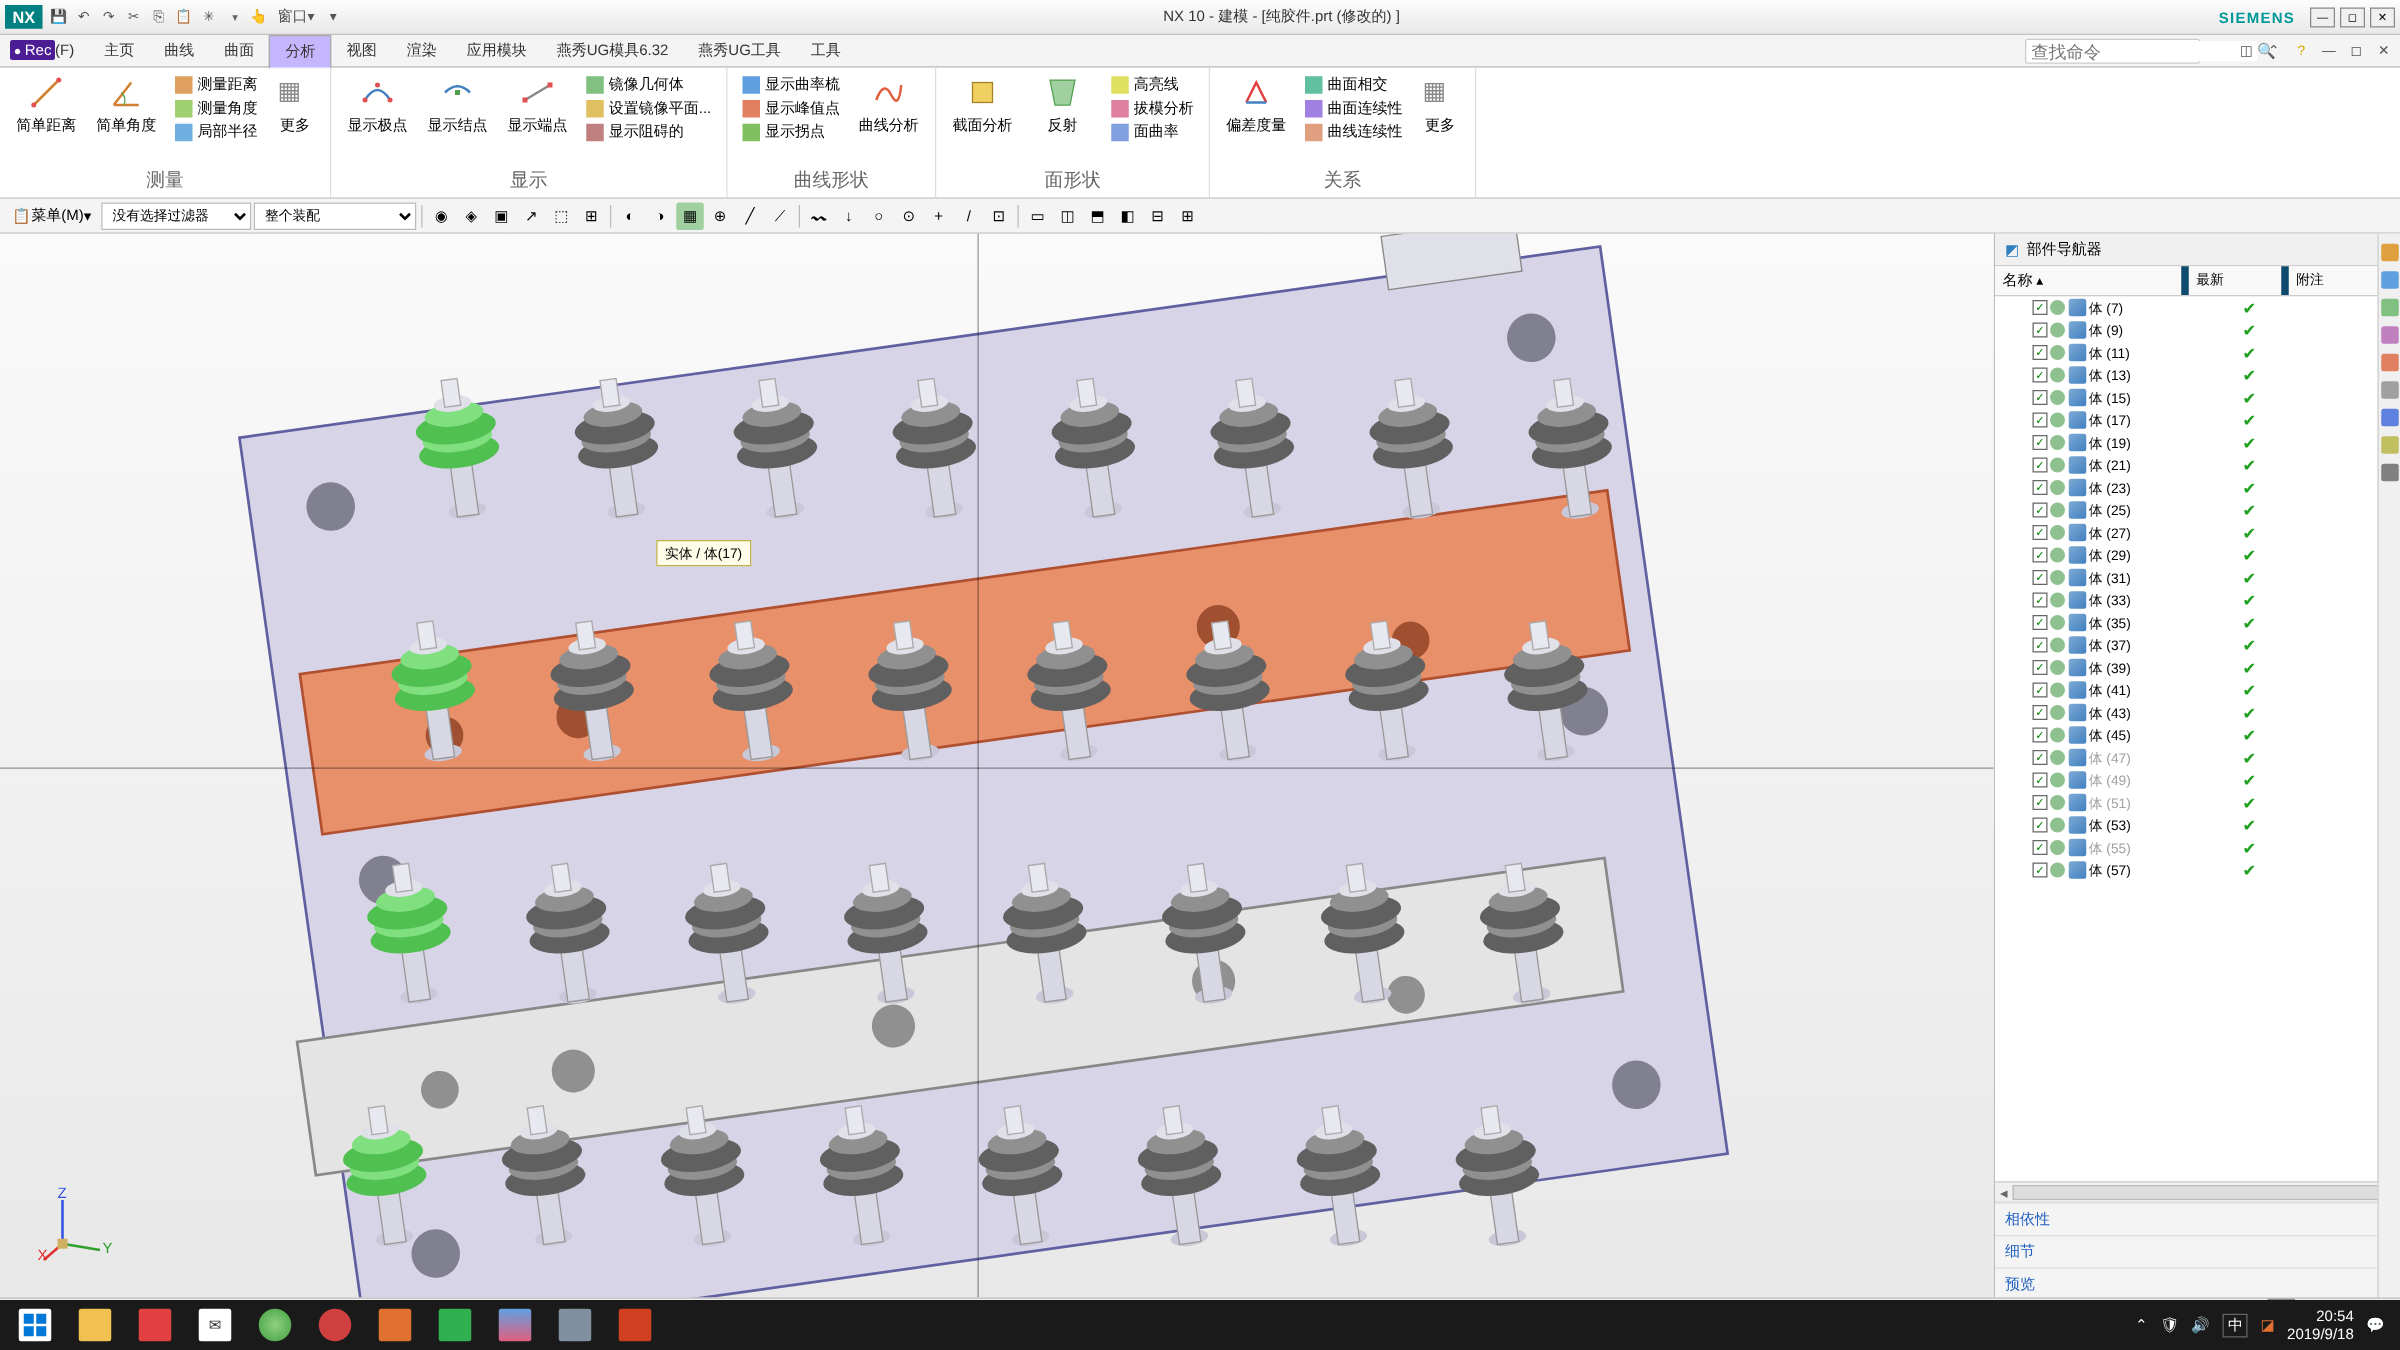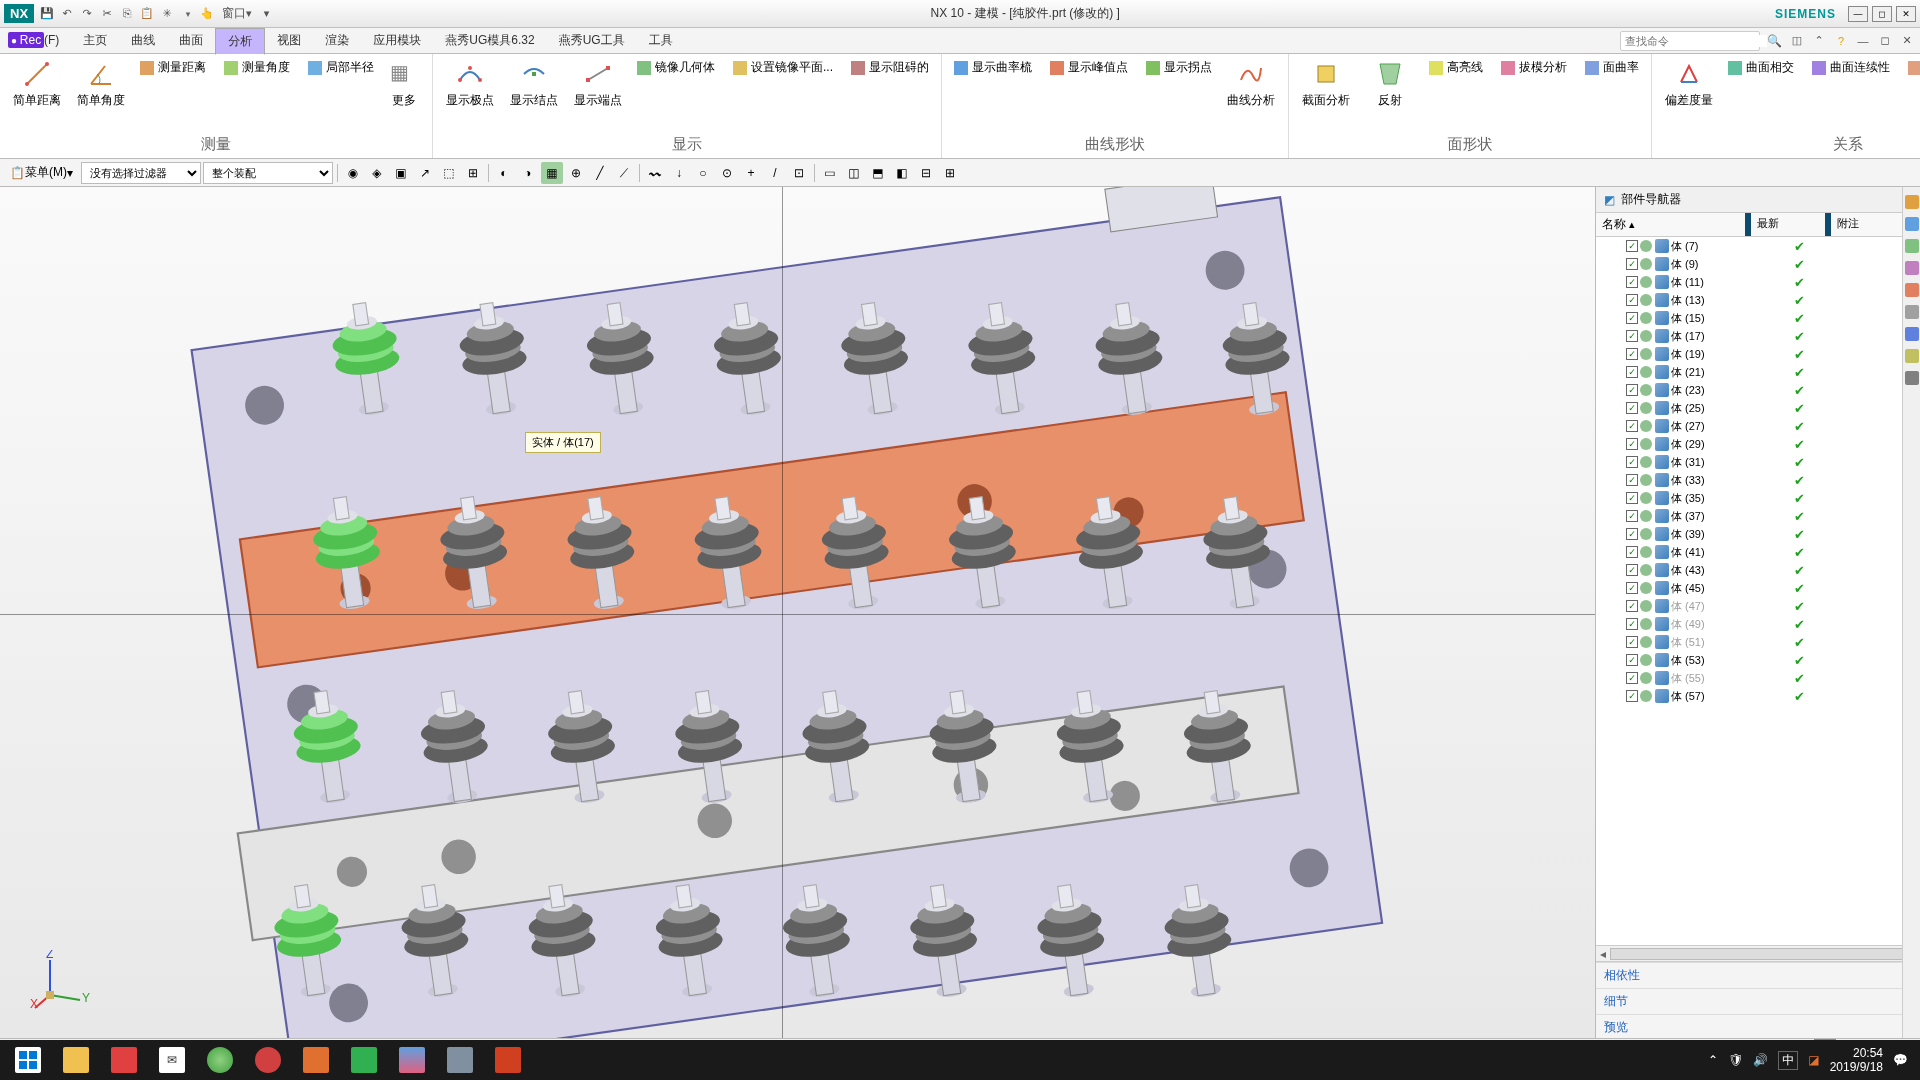--- a/index.html
+++ b/index.html
@@ -1,38 +1,38 @@
 <!DOCTYPE html>
 <html><head>
 <meta charset="utf-8">
 <style>
 *{box-sizing:border-box;margin:0;padding:0;font-family:"Microsoft YaHei",Arial,sans-serif;font-size:12px;user-select:none}
 body{background:#f0f0f0;overflow:hidden;width:1920px;height:1080px;position:relative}
 .titlebar{height:28px;background:linear-gradient(#fdfdfd,#e8e8e8);display:flex;align-items:center;padding:0 4px;border-bottom:1px solid #c0c0c0}
 .nx-logo{background:#008080;color:#fff;font-weight:bold;padding:2px 6px;font-size:13px;margin-right:4px}
-.rec-badge{background:#6d28d9;color:#fff;font-size:10px;padding:1px 3px;border-radius:2px;position:absolute;left:8px;top:32px;z-index:10}
+.rec-badge{background:#4c1d95;color:#fff;font-size:10px;padding:1px 3px;border-radius:2px;position:absolute;left:8px;top:32px;z-index:10}
 .qat{display:flex;gap:2px;align-items:center}
 .qat-btn{width:18px;height:18px;display:flex;align-items:center;justify-content:center;font-size:11px;color:#555;cursor:pointer}
 .title-center{flex:1;text-align:center;color:#333}
 .siemens{color:#009999;font-weight:bold;letter-spacing:1px;margin-right:12px}
 .win-ctrl{display:flex;gap:4px}
 .win-btn{width:20px;height:16px;border:1px solid #888;background:#f0f0f0;font-size:9px;display:flex;align-items:center;justify-content:center;cursor:pointer}
 .menubar{height:26px;background:#f4f4f4;display:flex;align-items:center;padding:0 8px;border-bottom:1px solid #bbb;position:relative}
 .menu-item{padding:4px 12px;cursor:pointer;color:#333}
 .menu-item.active{background:#c4b5fd;border:1px solid #aaa;border-bottom:1px solid #fff;position:relative;top:1px}
 .search-box{position:absolute;right:160px;top:3px;width:140px;height:20px;border:1px solid #ccc;border-radius:2px;display:flex;align-items:center;padding:0 4px;background:#fff}
-.search-box input{border:none;flex:1;outline:none;font-size:11px;color:#999}
+.search-box input{border:none;flex:1;outline:none;font-size:14px;color:#999}
 .menu-right-icons{position:absolute;right:4px;display:flex;gap:4px}
 .ribbon{height:105px;background:#fff;border-bottom:1px solid #bbb;display:flex}
 .ribbon-group{border-right:1px solid #ddd;padding:4px 8px;display:flex;flex-direction:column;justify-content:space-between;position:relative}
 .group-label{text-align:center;color:#666;font-size:15px;padding-top:2px}
 .group-content{display:flex;gap:6px;flex:1;align-items:flex-start}
 .big-btn{display:flex;flex-direction:column;align-items:center;width:58px;cursor:pointer;padding:2px}
 .big-icon{width:28px;height:28px;margin-bottom:4px;position:relative}
-.small-btn-col{display:flex;flex-direction:row;gap:10px}
+.small-btn-col{display:flex;flex-direction:column;gap:0}
 .small-btn{display:flex;align-items:center;gap:4px;padding:1px 4px;cursor:pointer;white-space:nowrap}
 .sm-icon{width:14px;height:14px}
 .toolbar2{height:28px;background:#f4f4f4;border-bottom:1px solid #bbb;display:flex;align-items:center;padding:0 4px;gap:2px}
 .tb-select{height:22px;border:1px solid #bbb;background:#fff;padding:0 4px;font-size:11px}
 .tb-btn{width:22px;height:22px;display:flex;align-items:center;justify-content:center;cursor:pointer;border-radius:2px}
 .tb-sep{width:1px;height:18px;background:#bbb;margin:0 2px}
 .main-area{position:absolute;top:187px;left:0;right:0;bottom:40px;display:flex}
 .viewport{flex:1;background:linear-gradient(#fafafa,#e8e8e8);position:relative;overflow:hidden}
 .crosshair-h{position:absolute;top:50%;left:0;right:0;height:1px;background:rgba(0,0,0,0.4)}
 .crosshair-v{position:absolute;left:49%;top:0;bottom:0;width:1px;background:rgba(0,0,0,0.4)}

